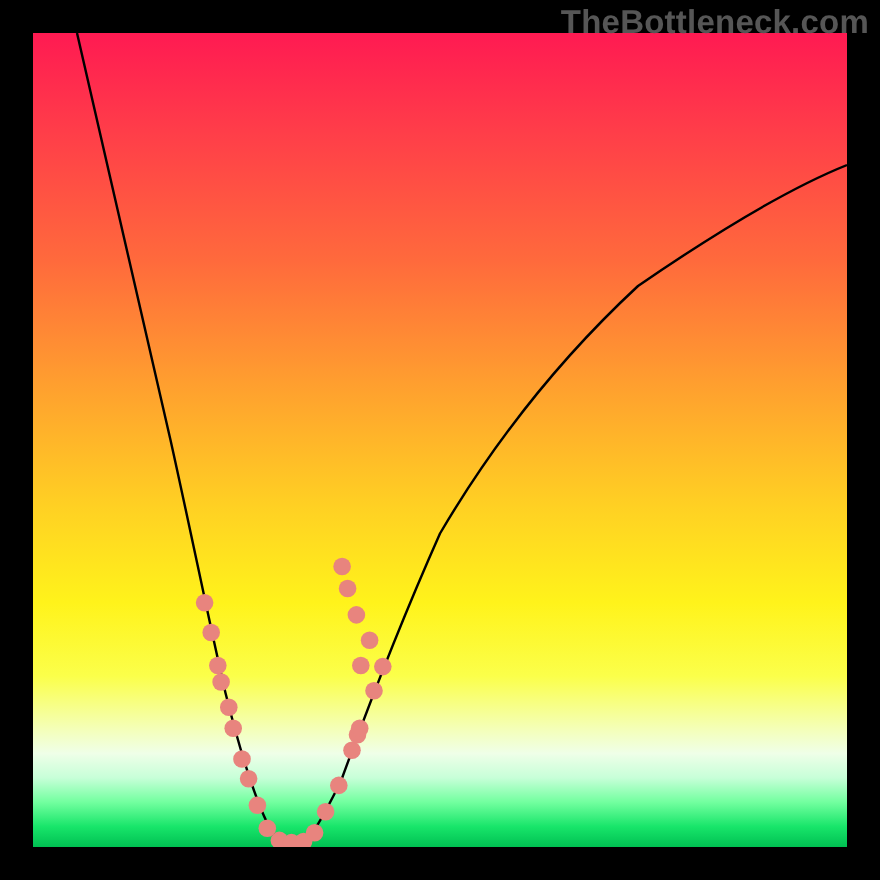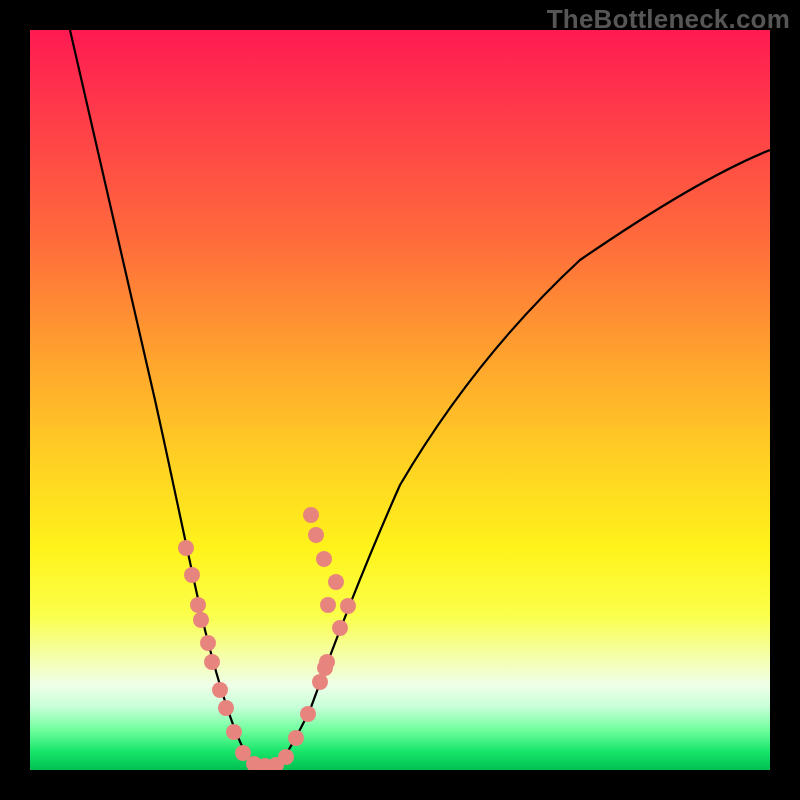--- a/index.html
+++ b/index.html
@@ -14,21 +14,21 @@
     width: 800px;
     height: 800px;
     background: #000;
     position: relative;
   }
   .watermark {
     position: absolute;
     top: 4px;
     right: 10px;
     color: #565656;
-    font-size: 26px;
+    font-size: 30px;
     font-weight: 600;
     letter-spacing: 0.2px;
     z-index: 5;
   }
   .plot-area {
     position: absolute;
     left: 30px;
     top: 30px;
     width: 740px;
     height: 740px;

